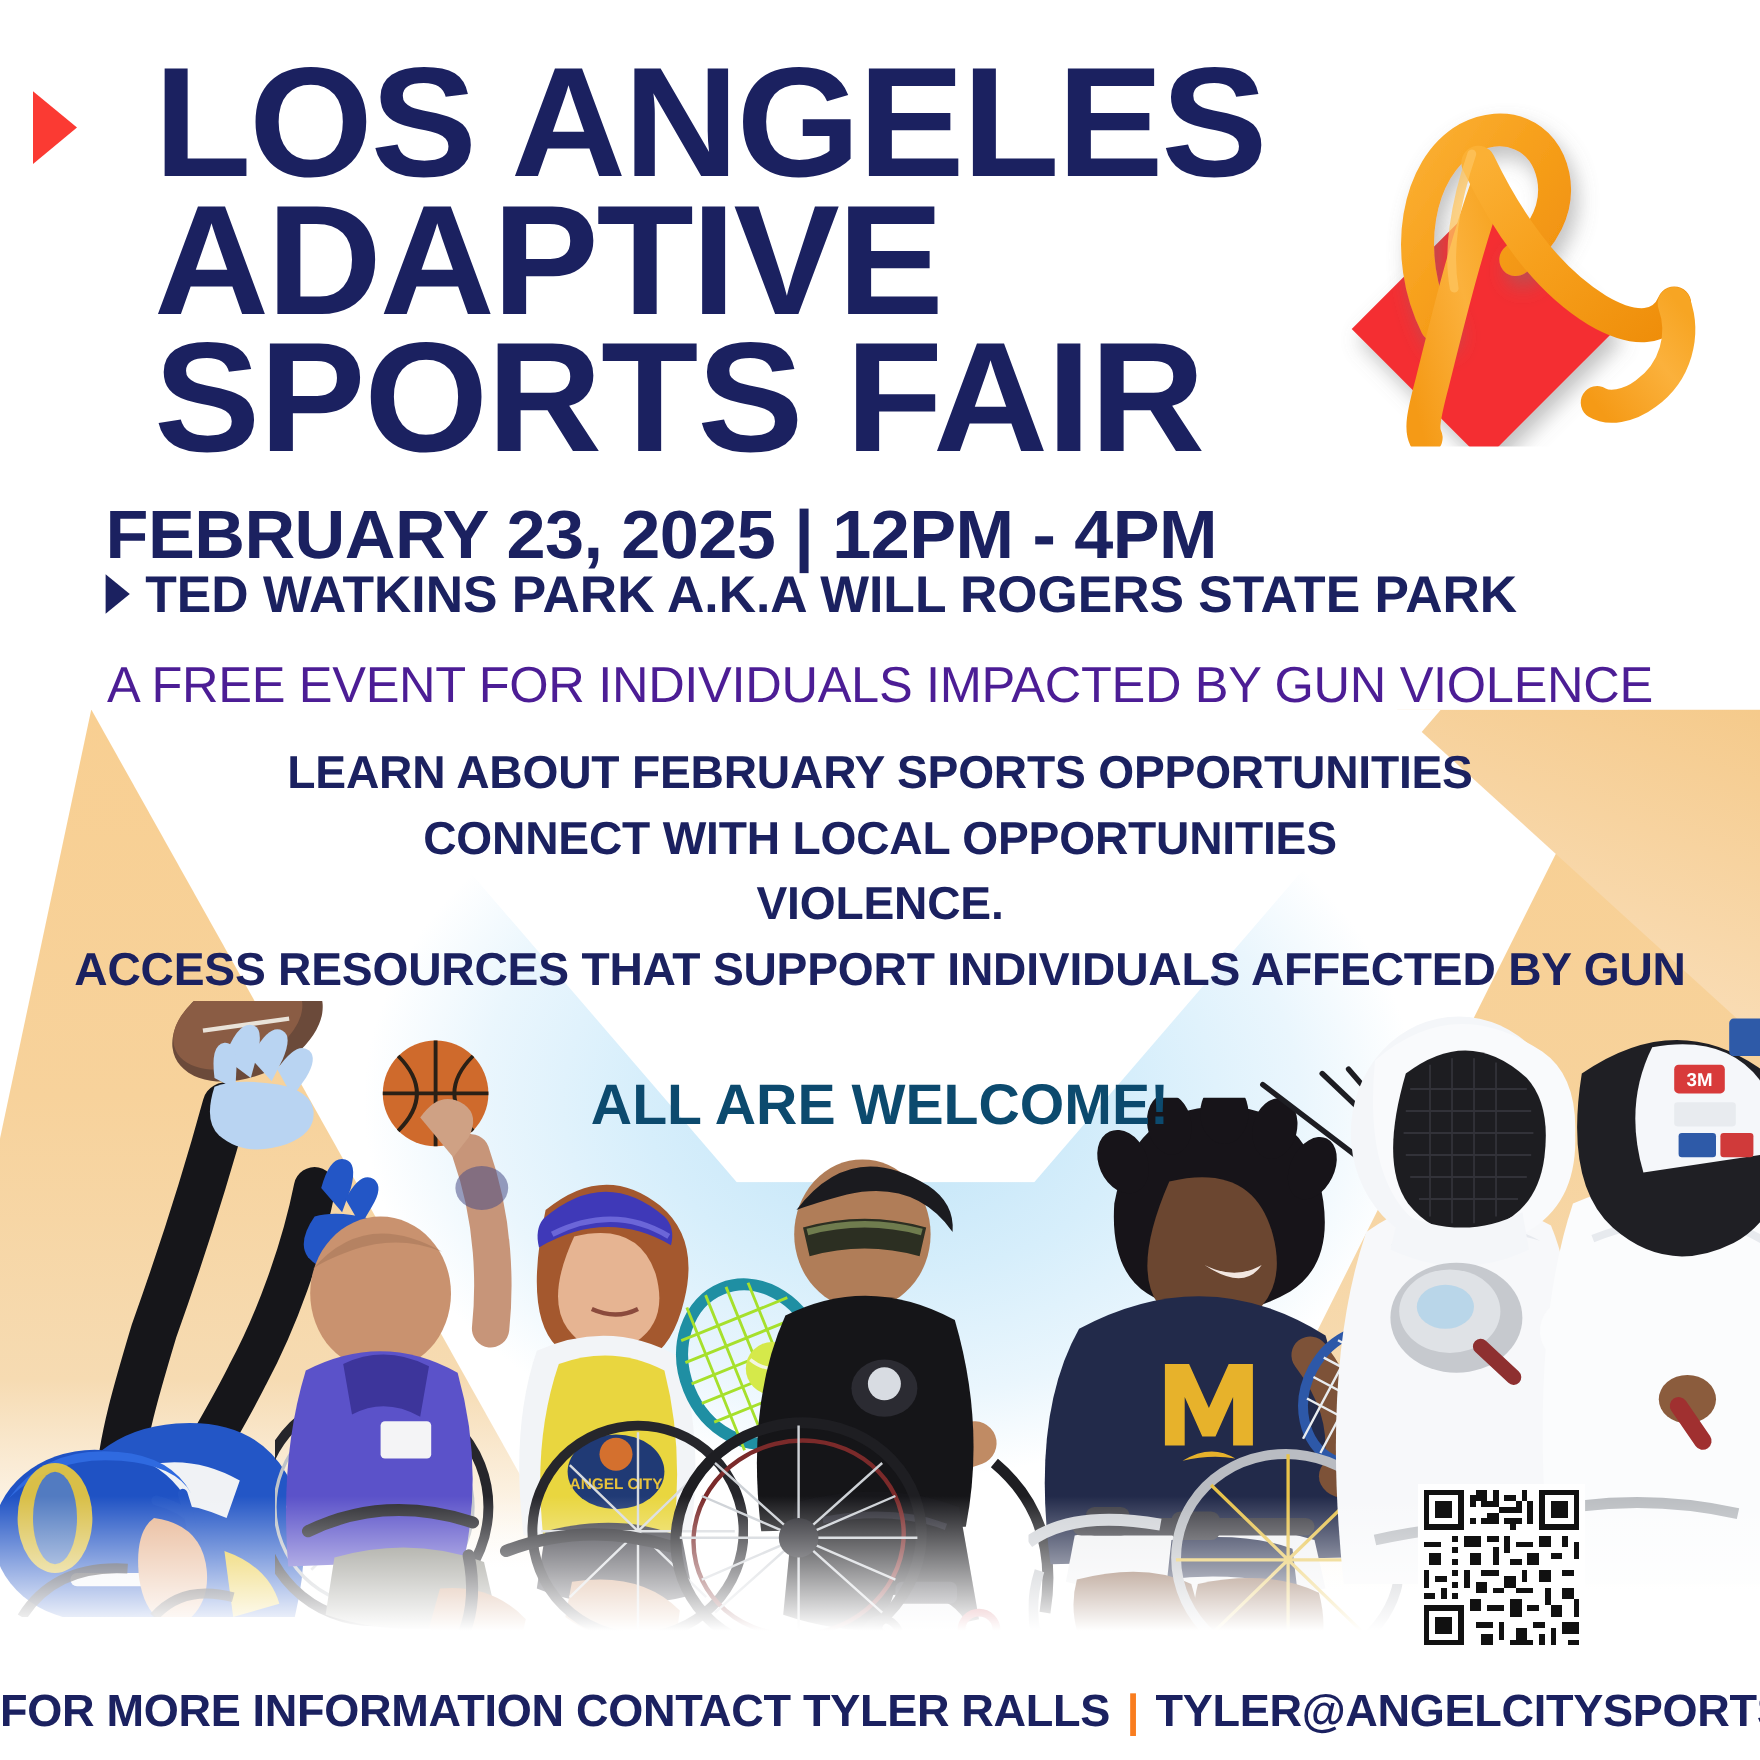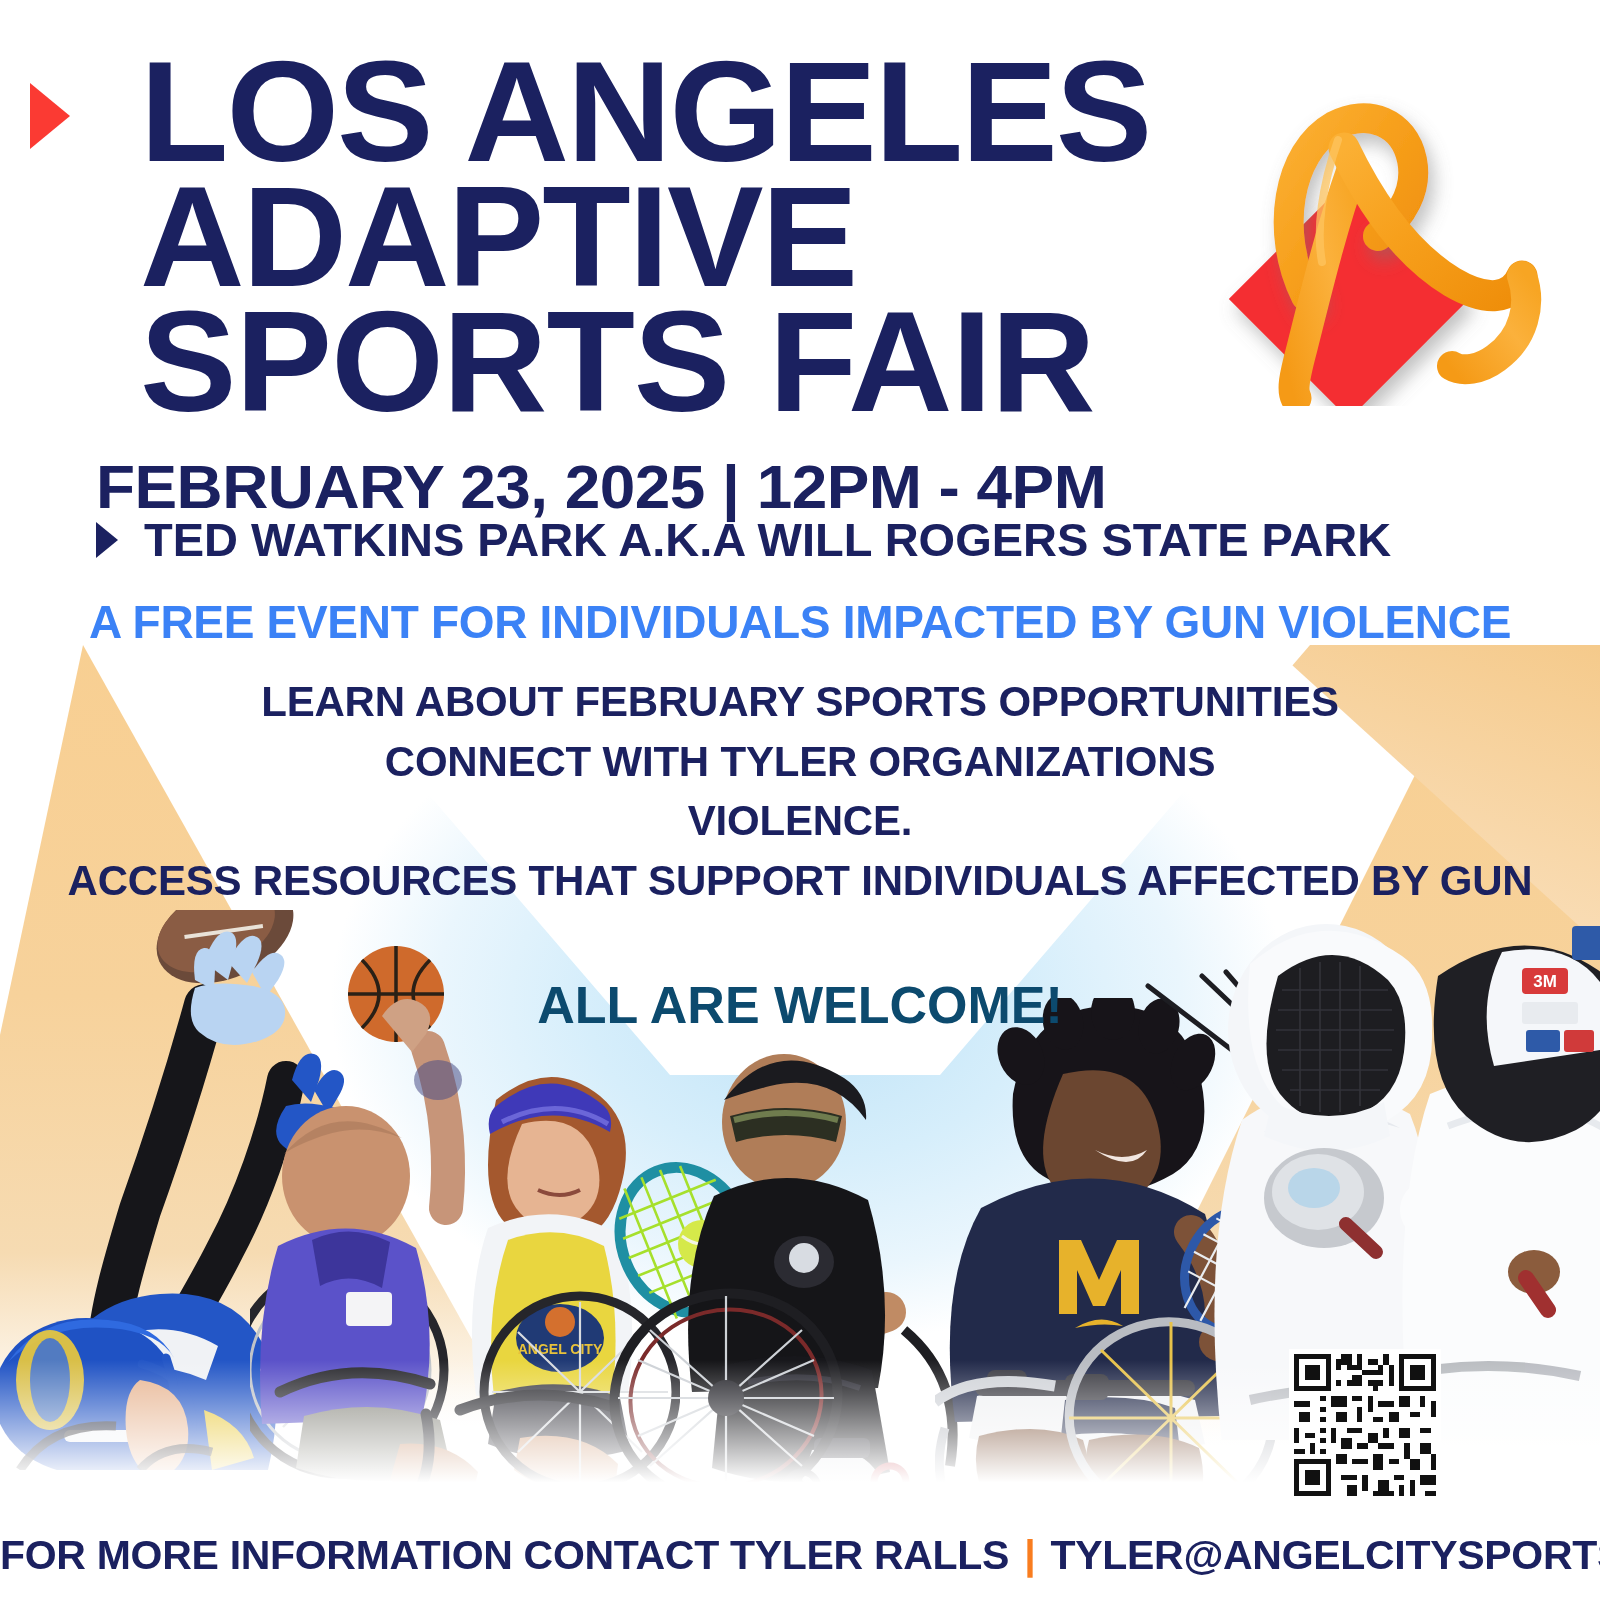--- a/index.html
+++ b/index.html
@@ -117,21 +117,21 @@
     white-space: nowrap;
     transform: scaleX(1.03);
     transform-origin: left center;
   }
   .locrow {
     position: absolute;
     left: 96px;
     top: 516px;
     display: flex;
     align-items: center;
-    gap: 26px;
+    gap: 14px;
     white-space: nowrap;
   }
   .tri-marker-navy {
     width: 0; height: 0;
     border-left: 22px solid #1b2160;
     border-top: 18px solid transparent;
     border-bottom: 18px solid transparent;
     flex: 0 0 auto;
   }
   .location {
@@ -152,22 +152,22 @@
     width: 400px;
     height: 320px;
   }
 
   
   .redbar {
     position: absolute;
     left: 0; top: 595px;
     width: 1600px;
     text-align: center;
-    color: #3b82f6;
-    font-weight: 700;
+    color: #4c1d95;
+    font-weight: 400;
     font-size: 46px;
     letter-spacing: -0.3px;
     z-index: 25;
     white-space: nowrap;
     transform: scaleX(1.0);
   }
   .bodytext {
     position: absolute;
     left: 60px;
     top: 672px;
@@ -568,21 +568,21 @@
 
     <path d="M366 190 C376 218, 368 252, 340 272 C324 284, 306 286, 296 280" fill="none" stroke="url(#ribGrad2)" stroke-width="30" stroke-linecap="round"></path>
 
     <path d="M182 54 C166 100, 160 144, 166 176" fill="none" stroke="#fdc45f" stroke-width="8" stroke-linecap="round" opacity="0.75"></path>
   </svg>
 
   <div class="redbar">A FREE EVENT FOR INDIVIDUALS IMPACTED BY GUN VIOLENCE</div>
 
   <div class="bodytext">
     <span class="bl">LEARN ABOUT FEBRUARY SPORTS OPPORTUNITIES</span>
-    <span class="bl">CONNECT WITH TYLER ORGANIZATIONS</span>
+    <span class="bl">CONNECT WITH LOCAL OPPORTUNITIES</span>
     <span class="bl">VIOLENCE.</span>
     <span class="bl">ACCESS RESOURCES THAT SUPPORT INDIVIDUALS AFFECTED BY GUN</span>
   </div>
 
   <div class="welcome">ALL ARE WELCOME!</div>
 
   <svg class="qr" viewBox="0 0 29 29" shape-rendering="crispEdges">
     <rect width="29" height="29" fill="#ffffff"></rect>
     <g fill="#111111">
 

